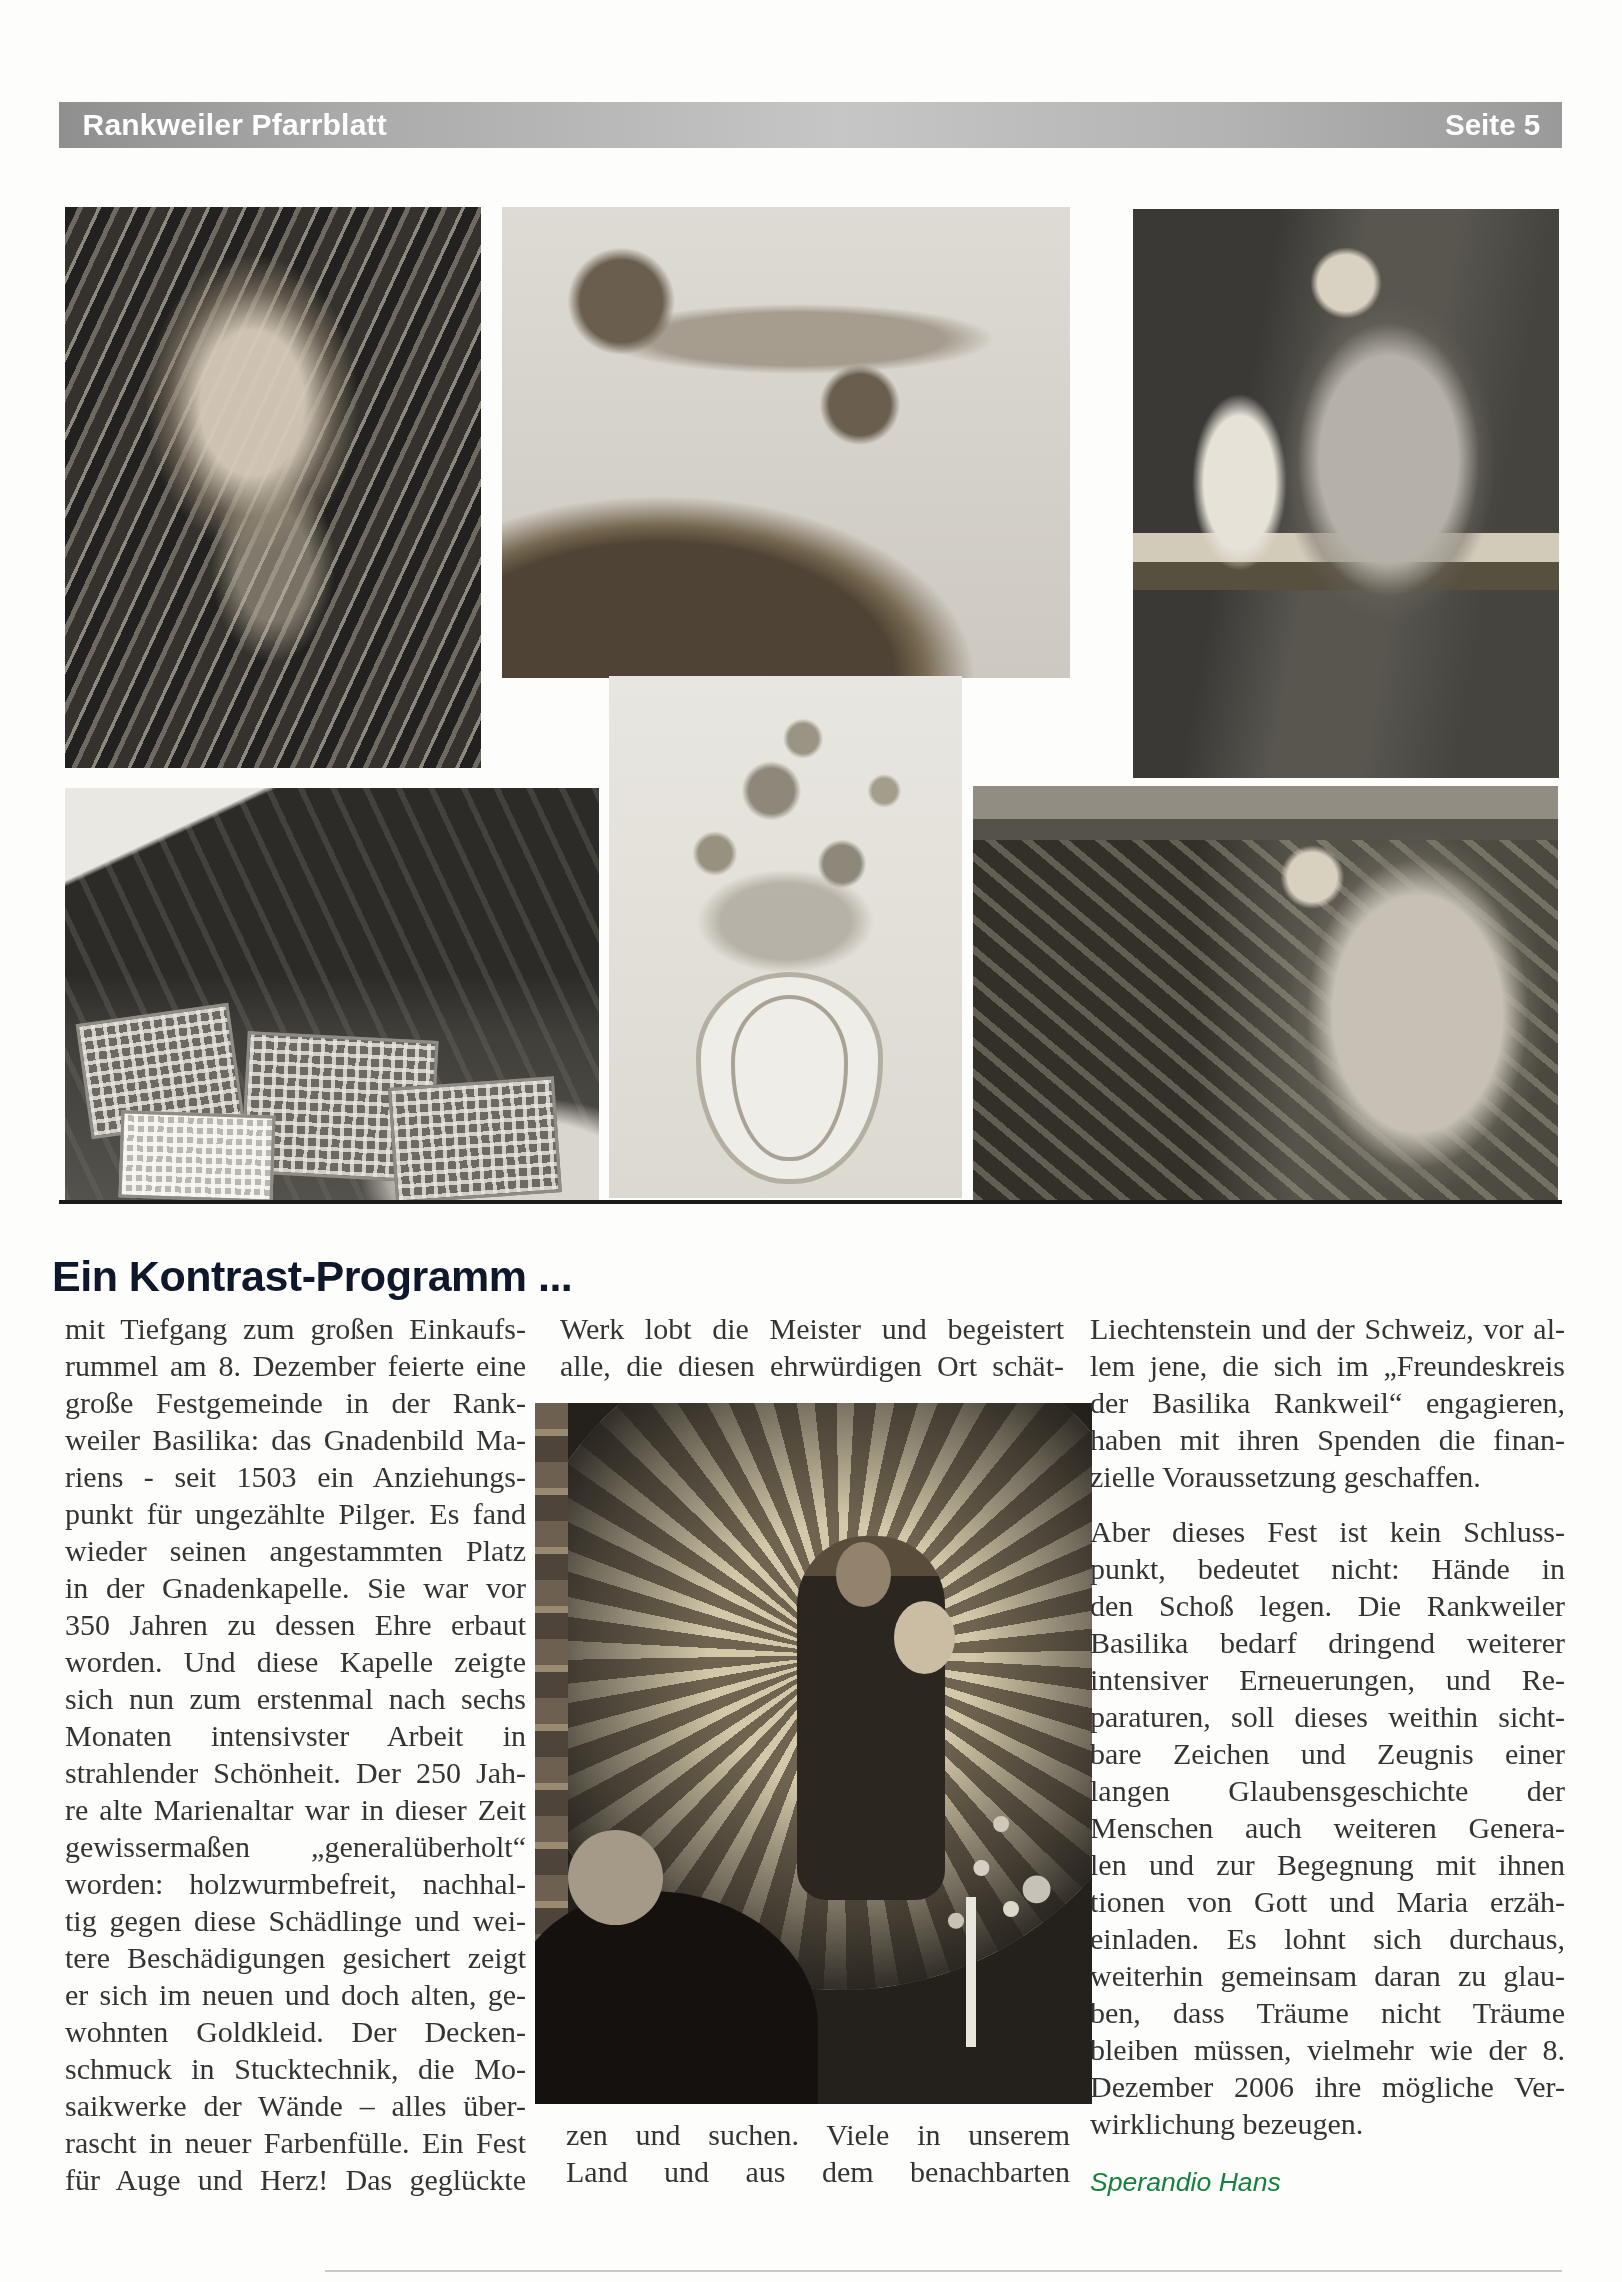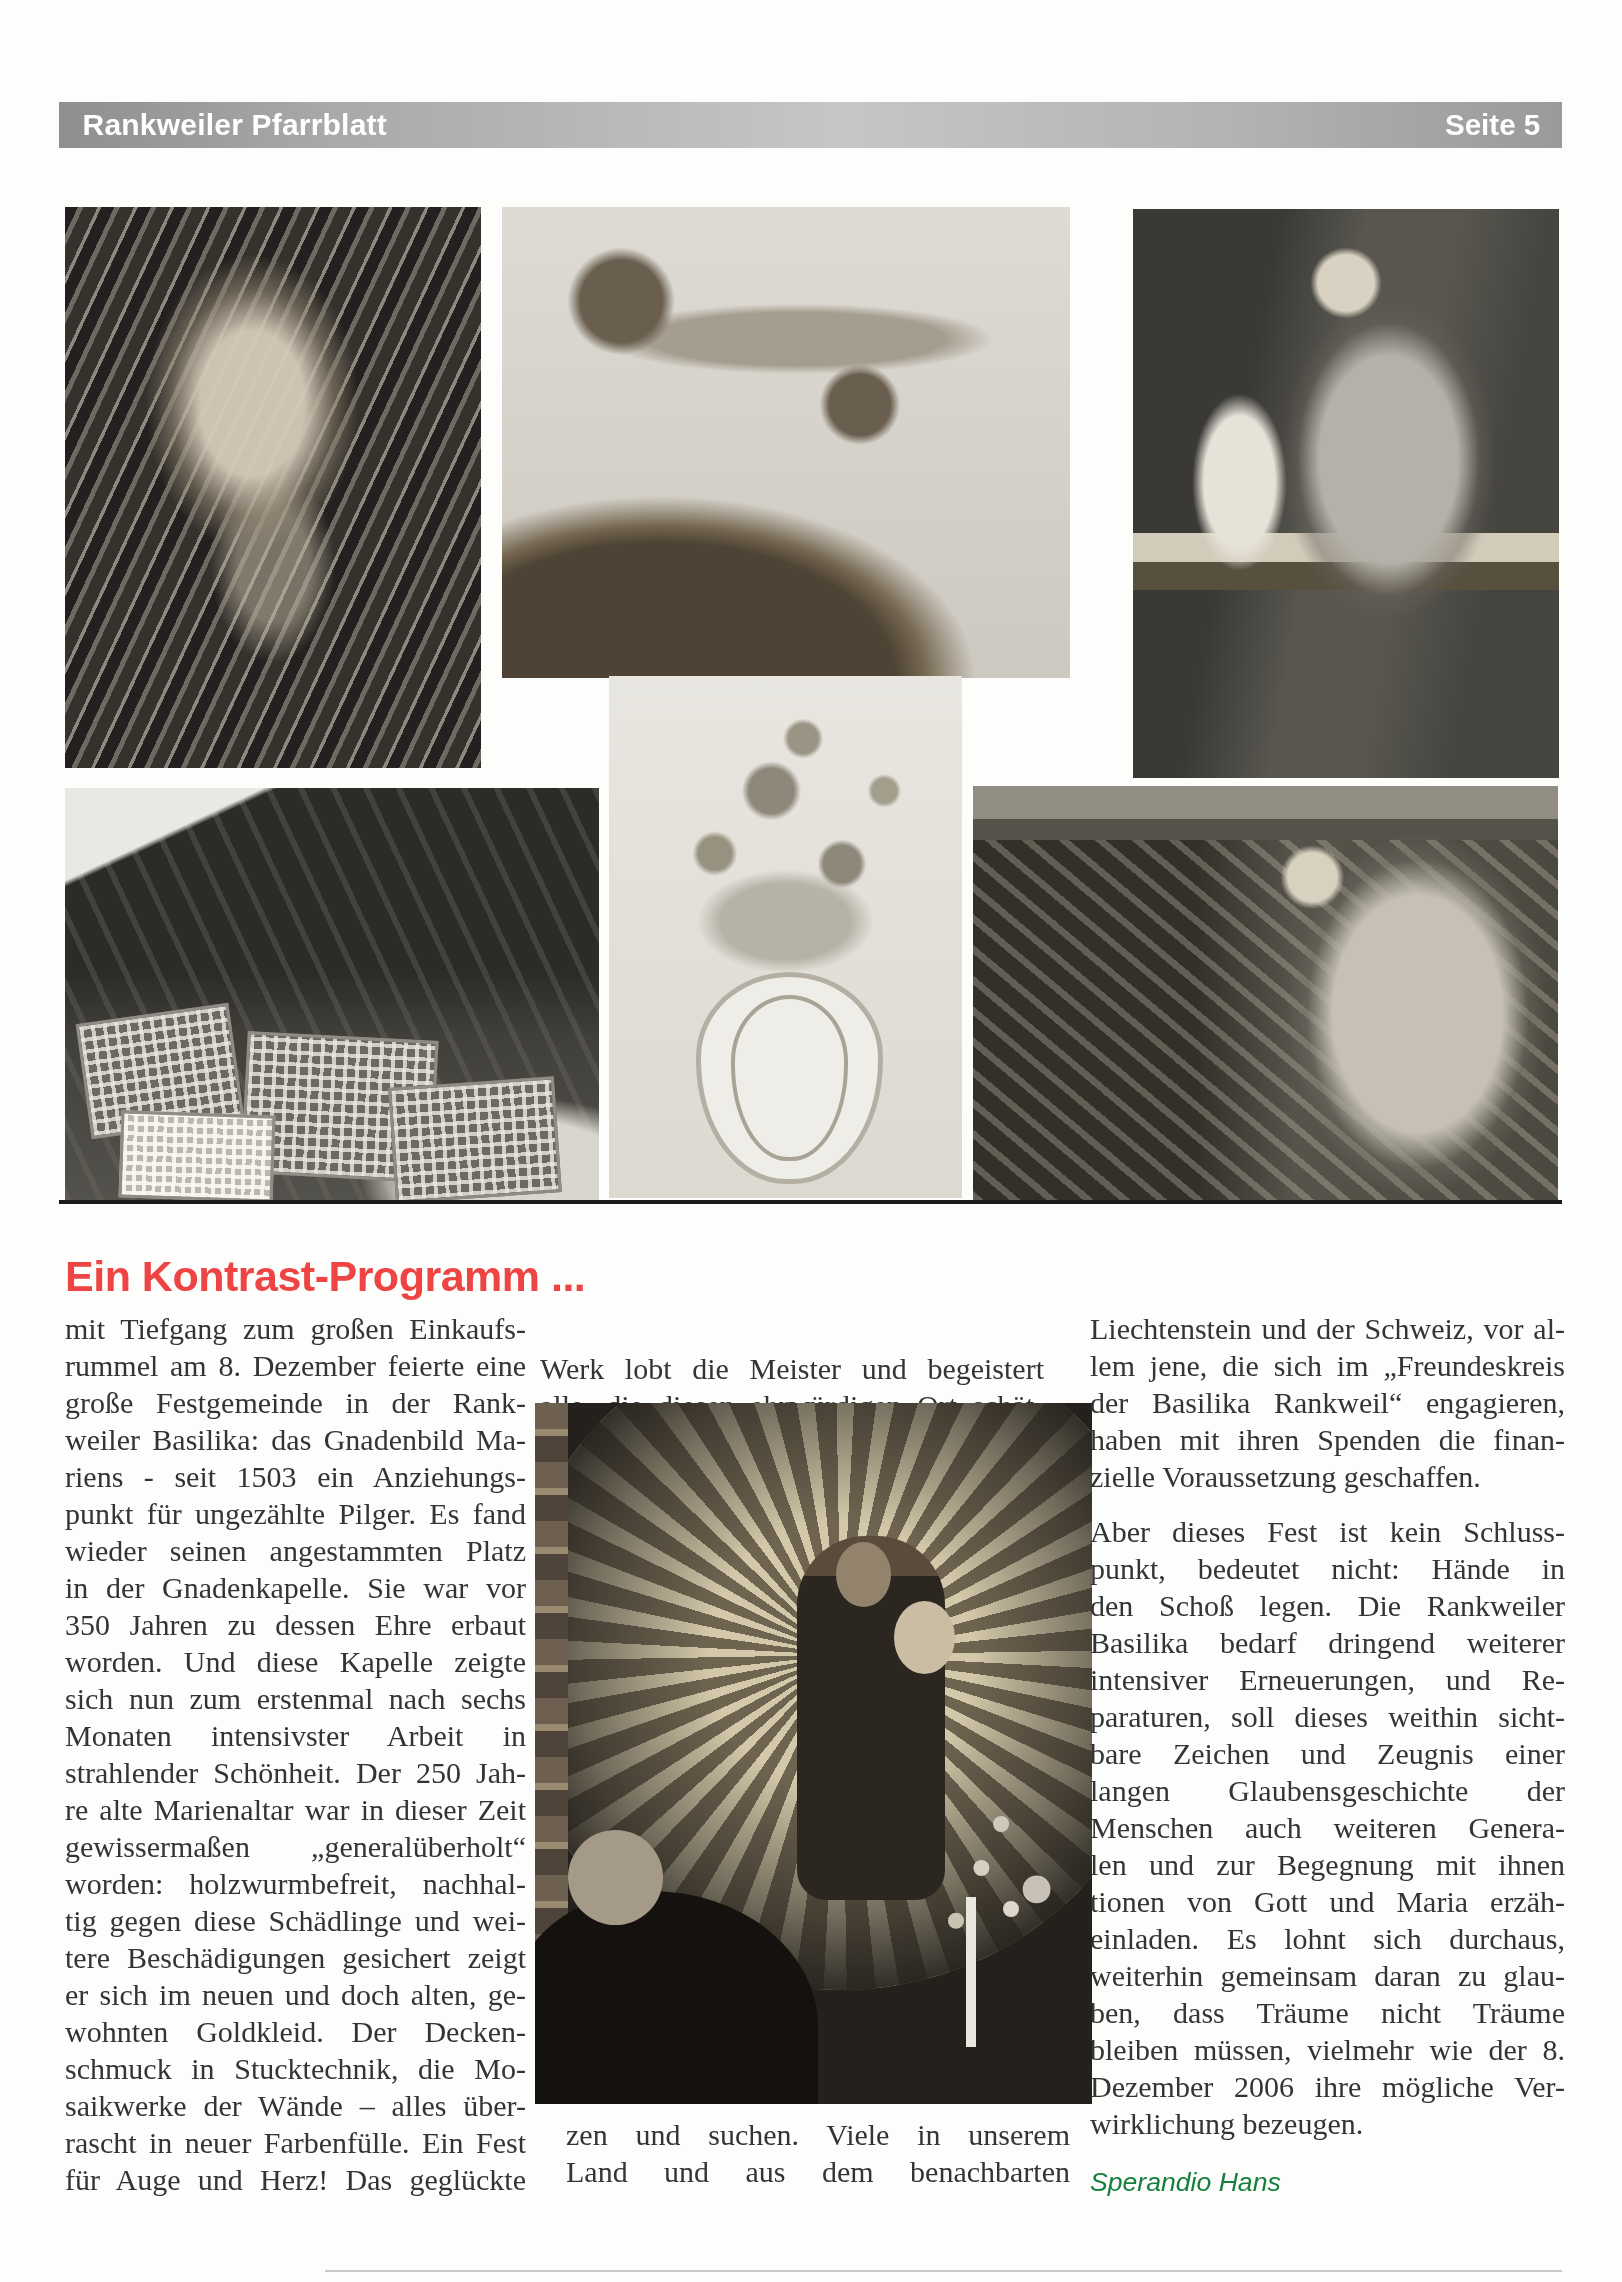--- a/index.html
+++ b/index.html
@@ -71,29 +71,29 @@
     background:
       radial-gradient(circle 47px at 58% 22%, #d8d1c0 0 52%, rgba(0,0,0,0) 68%),
       radial-gradient(ellipse 163px 227px at 76% 55%, #c6c1b4 0 52%, rgba(120,115,105,.4) 68%, rgba(0,0,0,0) 80%),
       linear-gradient(180deg, #918d83 0 8%, #55524a 8% 13%, rgba(0,0,0,0) 13%),
       repeating-linear-gradient(40deg, rgba(222,212,190,.28) 0 6.9px, rgba(0,0,0,0) 6.9px 23.6px),
       linear-gradient(90deg, #33302a 0 38%, #56534b 55%, #4a483f 100%);}
 
   .collage-rule{position:absolute;left:59px;top:1200px;width:1503px;height:3.9px;background:#1b1b1b;}
 
   
-  .headline{position:absolute;left:65px;top:1223px;font-family:"Liberation Sans", sans-serif;
-    font-weight:bold;font-size:43px;color:#ef4444;letter-spacing:-0.5px;text-align:center;}
+  .headline{position:absolute;left:52px;top:1223px;font-family:"Liberation Sans", sans-serif;
+    font-weight:bold;font-size:43px;color:#0f172a;letter-spacing:-0.5px;text-align:center;}
 
   
   .col{position:absolute;font-size:30px;line-height:37px;color:#343434;}
   .tline{text-align:justify;text-align-last:justify;white-space:normal;}
   .tline.last{text-align-last:left;}
   #col1{left:65px;top:1310px;width:461px;}
-  #col2-top{left:540px;top:1310px;width:504px;margin-top:40px;}
+  #col2-top{left:560px;top:1310px;width:504px;}
   #col2-bottom{left:566px;top:2116px;width:504px;}
   #col3{left:1090px;top:1310px;width:475px;}
   #col3 .para2{margin-top:17.7px;}
   .signature{position:absolute;left:1090px;top:2167px;width:445px;text-align:left;
     font-family:"Liberation Sans", sans-serif;font-style:italic;font-size:26.6px;color:#15803d;}
 
   
   #p7{left:535px;top:1403px;width:557px;height:701px;background:#24211d;}
   .rays{position:absolute;left:55%;top:36%;width:670px;height:670px;transform:translate(-50%,-50%);
     border-radius:50%;background:repeating-conic-gradient(from 8deg, #d3c8a9 0deg 4deg, #6f6450 4deg 9deg);}

